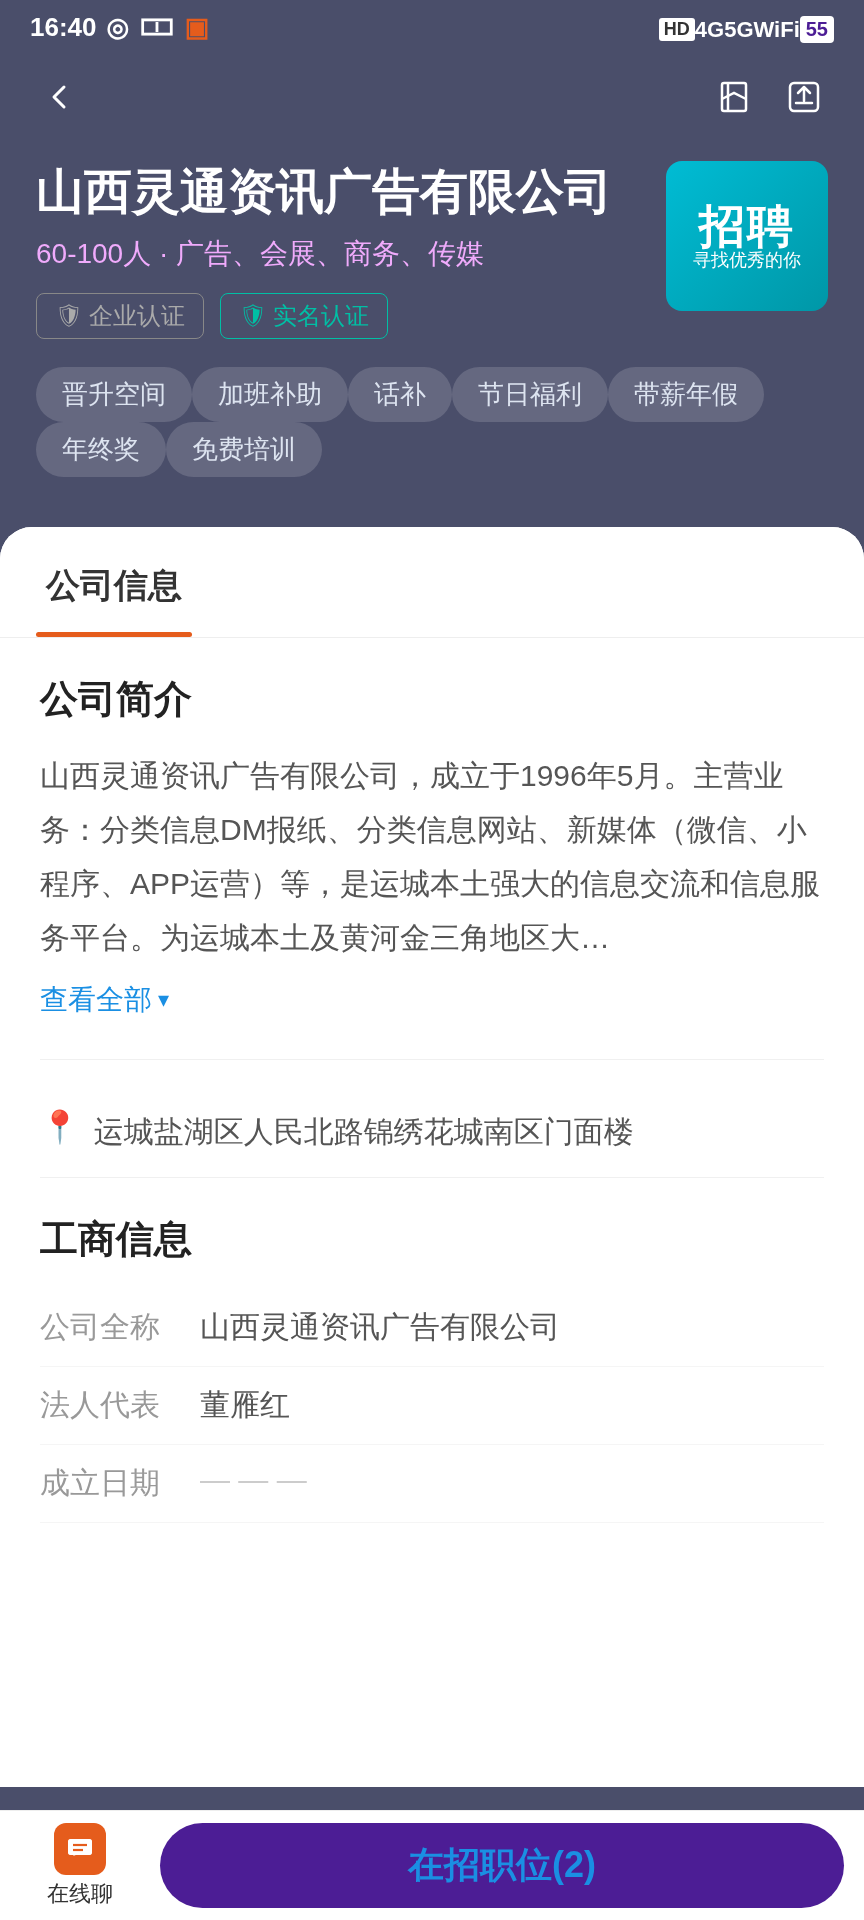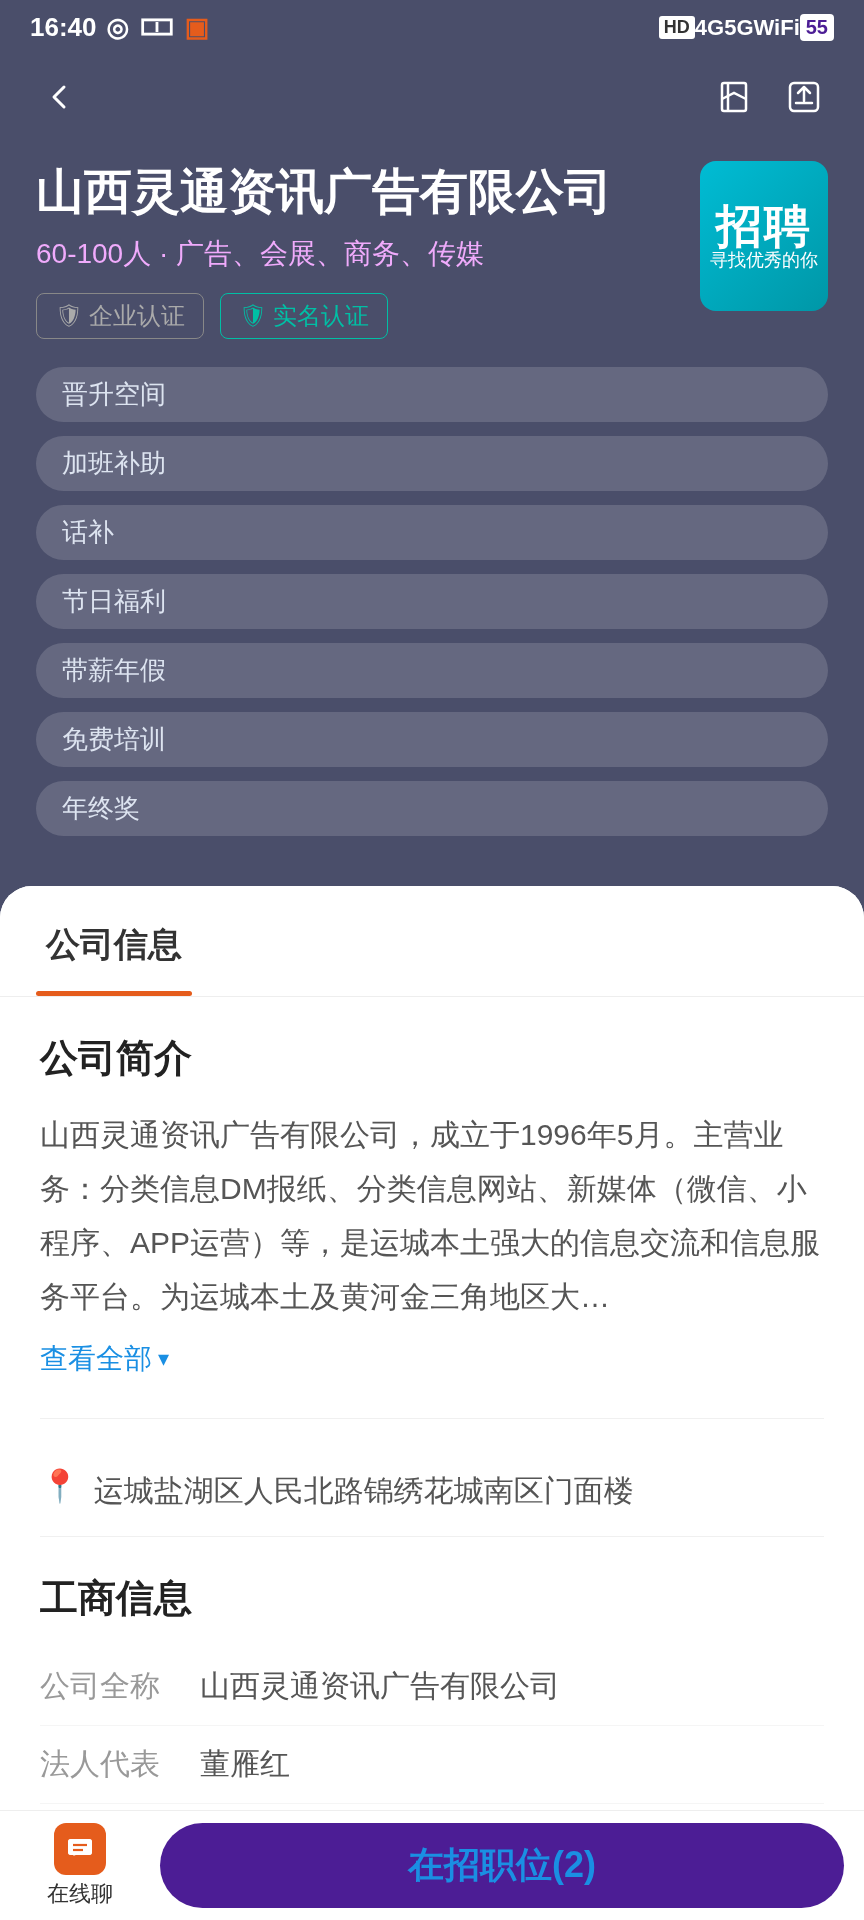--- a/index.html
+++ b/index.html
@@ -9,21 +9,21 @@
       min-height: 1920px;
       font-family: -apple-system, 'PingFang SC', 'Microsoft YaHei', sans-serif;
       background: #4a4e6a;
       overflow-x: hidden;
     }
 
     
     .status-bar {
       display: flex;
       justify-content: space-between;
-      align-items: center;
+      align-items: flex-end;
       padding: 12px 30px 8px;
       background: #4a4e6a;
       color: white;
       font-size: 26px;
       font-weight: 600;
     }
     .status-left { display: flex; align-items: center; gap: 10px; }
     .status-right { display: flex; align-items: center; font-size: 22px; }
     .battery-icon {
       display: inline-flex; align-items: center;
@@ -61,21 +61,21 @@
       gap: 20px;
     }
     .company-title {
       color: white;
       font-size: 48px;
       font-weight: 700;
       line-height: 1.3;
       flex: 1;
     }
     .company-logo {
-      width: 128px; height: 150px;
+      width: 162px; height: 150px;
       border-radius: 16px;
       overflow: hidden;
       flex-shrink: 0;
       background: #00bcd4;
       display: flex; align-items: center; justify-content: center;
     }
     .logo-inner {
       width: 100%; height: 100%;
       background: linear-gradient(135deg, #00bcd4, #0097a7);
       display: flex; flex-direction: column; align-items: center; justify-content: center;
@@ -100,21 +100,21 @@
     .badge-enterprise {
       border: 1.5px solid #888;
       color: #aaa;
     }
     .badge-real {
       border: 1.5px solid #00bfa5;
       color: #00bfa5;
     }
     .badge-icon { font-size: 22px; }
     .welfare-tags {
-      display: flex; flex-wrap: wrap; gap: 14px; margin-top: 28px; flex-direction: column;
+      display: flex; flex-wrap: wrap; margin-top: 28px;
     }
     .welfare-tag {
       background: rgba(255,255,255,0.15);
       color: #dde4f0;
       border-radius: 30px;
       padding: 10px 26px;
       font-size: 26px;
     }
 
     
@@ -331,22 +331,22 @@
         <div class="logo-sub">寻找优秀的你</div>
       </div>
     </div>
   </div>
   <div class="welfare-tags">
     <span class="welfare-tag">晋升空间</span>
     <span class="welfare-tag">加班补助</span>
     <span class="welfare-tag">话补</span>
     <span class="welfare-tag">节日福利</span>
     <span class="welfare-tag">带薪年假</span>
+    <span class="welfare-tag">年终奖</span>
     <span class="welfare-tag">免费培训</span>
-    <span class="welfare-tag">年终奖</span>
   </div>
 </div>
 
 <div class="main-content">
 
   <div class="tabs">
     <div class="tab active">
       <span>公司信息</span>
     </div>
   </div>

